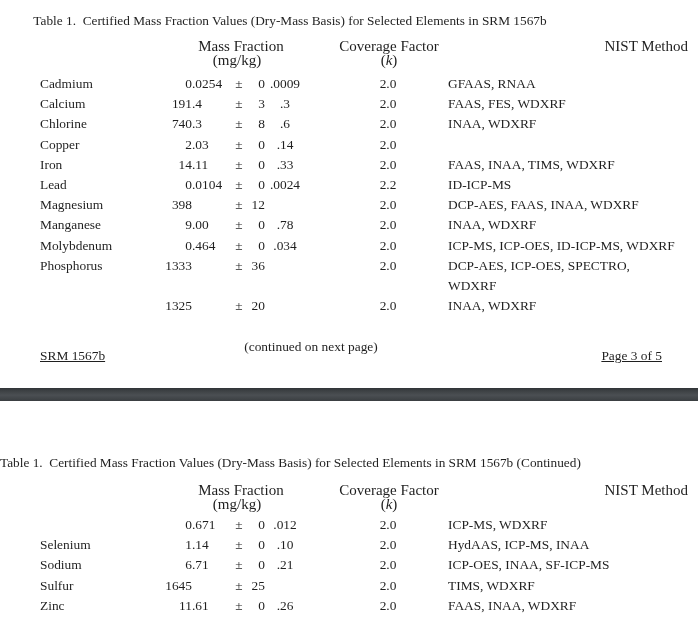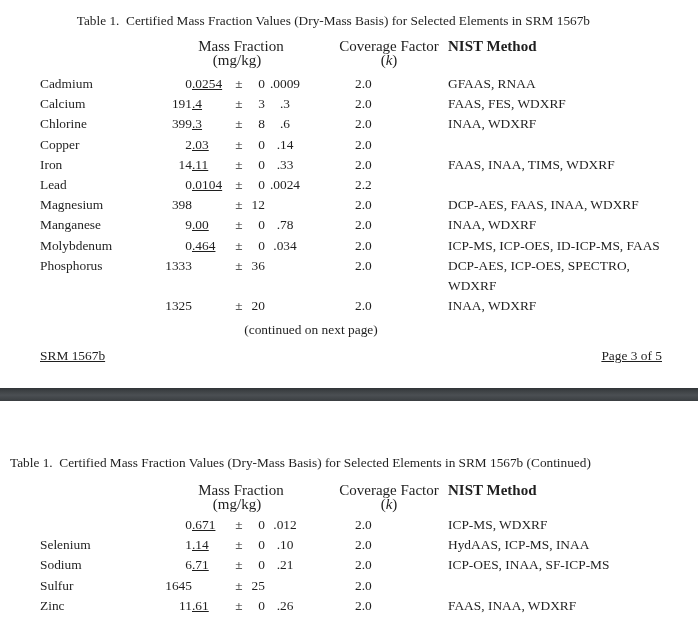--- a/index.html
+++ b/index.html
@@ -17,48 +17,49 @@
     font-size: 13.4px;
   }
   .page {
     position: absolute;
     left: 0;
     width: 698px;
     background: #ffffff;
   }
   .doc-title {
     position: absolute;
-    left: 10px;
+    left: 0;
     width: 580px;
-    text-align: right;
+    text-align: center;
     white-space: pre;
     font-size: 13.3px;
   }
   .hdr { position: absolute; text-align: center; line-height: 14px; font-size: 15px; }
-  .hdr-left { text-align: left; font-weight: bold; }
+  .hdr-left { text-align: right; }
   .ital { font-style: italic; }
   .rows { position: absolute; left: 0; width: 698px; }
   .row {
     display: grid;
     grid-template-columns: 40px 110px 42px 39px 16px 18px 40px 50px 66px 27px 1fr;
     line-height: 20.2px;
   }
   .c-el { grid-column: 2; }
   .c-vi { grid-column: 3; text-align: right; }
-  .c-vf { grid-column: 4; text-align: left; text-decoration: underline; }
+  .c-vf { grid-column: 4; text-align: left; }
   .c-pm { grid-column: 5; text-align: center; }
   .c-ui { grid-column: 6; text-align: right; }
   .c-uf { grid-column: 7; text-align: center; }
-  .c-k  { grid-column: 9; }
+  .c-k  { grid-column: 9; text-align: center; }
   .c-m  { grid-column: 11; white-space: pre-line; }
   .continued {
     position: absolute;
     left: 0;
     width: 622px;
     text-align: center;
+    margin-top: 17px;
   }
   .pg-footer {
     position: absolute;
     left: 40px;
     right: 36px;
     display: flex;
     justify-content: space-between;
     text-decoration: underline;
   }
   .page-divider {
@@ -104,21 +105,21 @@
         <div class="c-vf">.4</div>
         <div class="c-pm">±</div>
         <div class="c-ui">3</div>
         <div class="c-uf">.3</div>
         <div class="c-k">2.0</div>
         <div class="c-m">FAAS, FES, WDXRF</div>
       </div>
 
       <div class="row">
         <div class="c-el">Chlorine</div>
-        <div class="c-vi">399</div>
+        <div class="c-vi">740</div>
         <div class="c-vf">.3</div>
         <div class="c-pm">±</div>
         <div class="c-ui">8</div>
         <div class="c-uf">.6</div>
         <div class="c-k">2.0</div>
         <div class="c-m">INAA, WDXRF</div>
       </div>
 
       <div class="row">
         <div class="c-el">Copper</div>
@@ -142,20 +143,21 @@
       </div>
 
       <div class="row">
         <div class="c-el">Lead</div>
         <div class="c-vi">0</div>
         <div class="c-vf">.0104</div>
         <div class="c-pm">±</div>
         <div class="c-ui">0</div>
         <div class="c-uf">.0024</div>
         <div class="c-k">2.2</div>
+        <div class="c-m">ID-ICP-MS</div>
       </div>
 
       <div class="row">
         <div class="c-el">Magnesium</div>
         <div class="c-vi">398</div>
         <div class="c-vf"></div>
         <div class="c-pm">±</div>
         <div class="c-ui">12</div>
         <div class="c-uf"></div>
         <div class="c-k">2.0</div>
@@ -174,21 +176,21 @@
       </div>
 
       <div class="row">
         <div class="c-el">Molybdenum</div>
         <div class="c-vi">0</div>
         <div class="c-vf">.464</div>
         <div class="c-pm">±</div>
         <div class="c-ui">0</div>
         <div class="c-uf">.034</div>
         <div class="c-k">2.0</div>
-        <div class="c-m">ICP-MS, ICP-OES, ID-ICP-MS, FAAS</div>
+        <div class="c-m">ICP-MS, ICP-OES, ID-ICP-MS, WDXRF</div>
       </div>
 
       <div class="row">
         <div class="c-el">Phosphorus</div>
         <div class="c-vi">1333</div>
         <div class="c-vf"></div>
         <div class="c-pm">±</div>
         <div class="c-ui">36</div>
         <div class="c-uf"></div>
         <div class="c-k">2.0</div>
@@ -264,20 +266,21 @@
       </div>
 
       <div class="row">
         <div class="c-el">Sulfur</div>
         <div class="c-vi">1645</div>
         <div class="c-vf"></div>
         <div class="c-pm">±</div>
         <div class="c-ui">25</div>
         <div class="c-uf"></div>
         <div class="c-k">2.0</div>
+        <div class="c-m">TIMS, WDXRF</div>
       </div>
 
       <div class="row">
         <div class="c-el">Zinc</div>
         <div class="c-vi">11</div>
         <div class="c-vf">.61</div>
         <div class="c-pm">±</div>
         <div class="c-ui">0</div>
         <div class="c-uf">.26</div>
         <div class="c-k">2.0</div>

